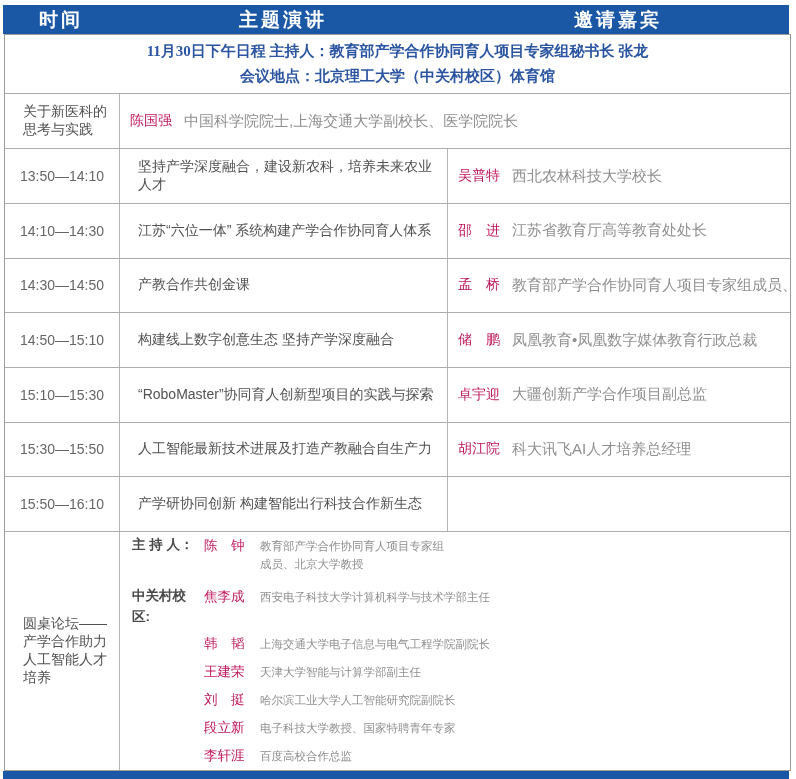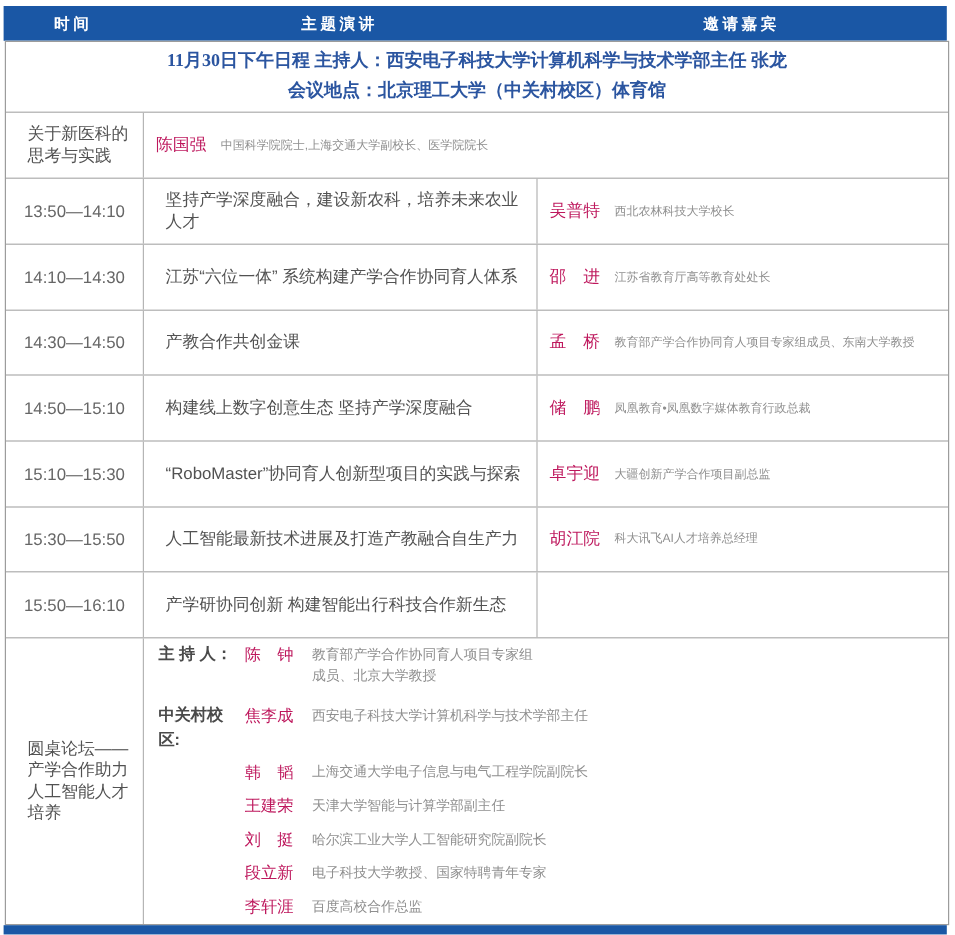--- a/index.html
+++ b/index.html
@@ -21,21 +21,21 @@
     margin: 0 7px 0 3px;
     height: 29px;
     background: var(--accent, #1a57a5);
     display: flex;
     align-items: center;
   }
   .top-bar .hcol {
     color: #ffffff;
     font-family: "Liberation Serif", "DejaVu Serif", serif;
     font-weight: bold;
-    font-size: 13px;
+    font-size: 19px;
     letter-spacing: 3px;
     text-align: center;
   }
   .hcol.c1 { width: 116px; }
   .hcol.c2 { width: 328px; }
   .hcol.c3 { flex: 1; }
   
   .table {
     margin: 0 5px 0 4px;
     border: 1px solid #9c9c9c;
@@ -85,21 +85,21 @@
     white-space: nowrap;
   }
   .gname {
     color: #be185d;
     font-size: 14px;
     min-width: 46px;
     flex-shrink: 0;
   }
   .gtitle {
     color: #8f8f8f;
-    font-size: 10px;
+    font-size: 15px;
   }
   
   .cell.guest.rt {
     display: flex;
     flex-direction: column;
     align-items: stretch;
     justify-content: center;
     white-space: normal;
     gap: 0;
     padding-left: 12px;
@@ -136,21 +136,21 @@
 
   <div class="top-bar">
     <div class="hcol c1">时间</div>
     <div class="hcol c2">主题演讲</div>
     <div class="hcol c3">邀请嘉宾</div>
   </div>
 
   <div class="table">
 
     <div class="info-row">
-      <div>11月30日下午日程 主持人：西安电子科技大学计算机科学与技术学部主任 张龙</div>
+      <div>11月30日下午日程 主持人：教育部产学合作协同育人项目专家组秘书长 张龙</div>
       <div>会议地点：北京理工大学（中关村校区）体育馆</div>
     </div>
 
     <div class="row">
       <div class="cell topic">关于新医科的思考与实践</div>
       <div class="cell guest">
         <span class="gname">陈国强</span>
         <span class="gtitle">中国科学院院士,上海交通大学副校长、医学院院长</span>
       </div>
     </div>

